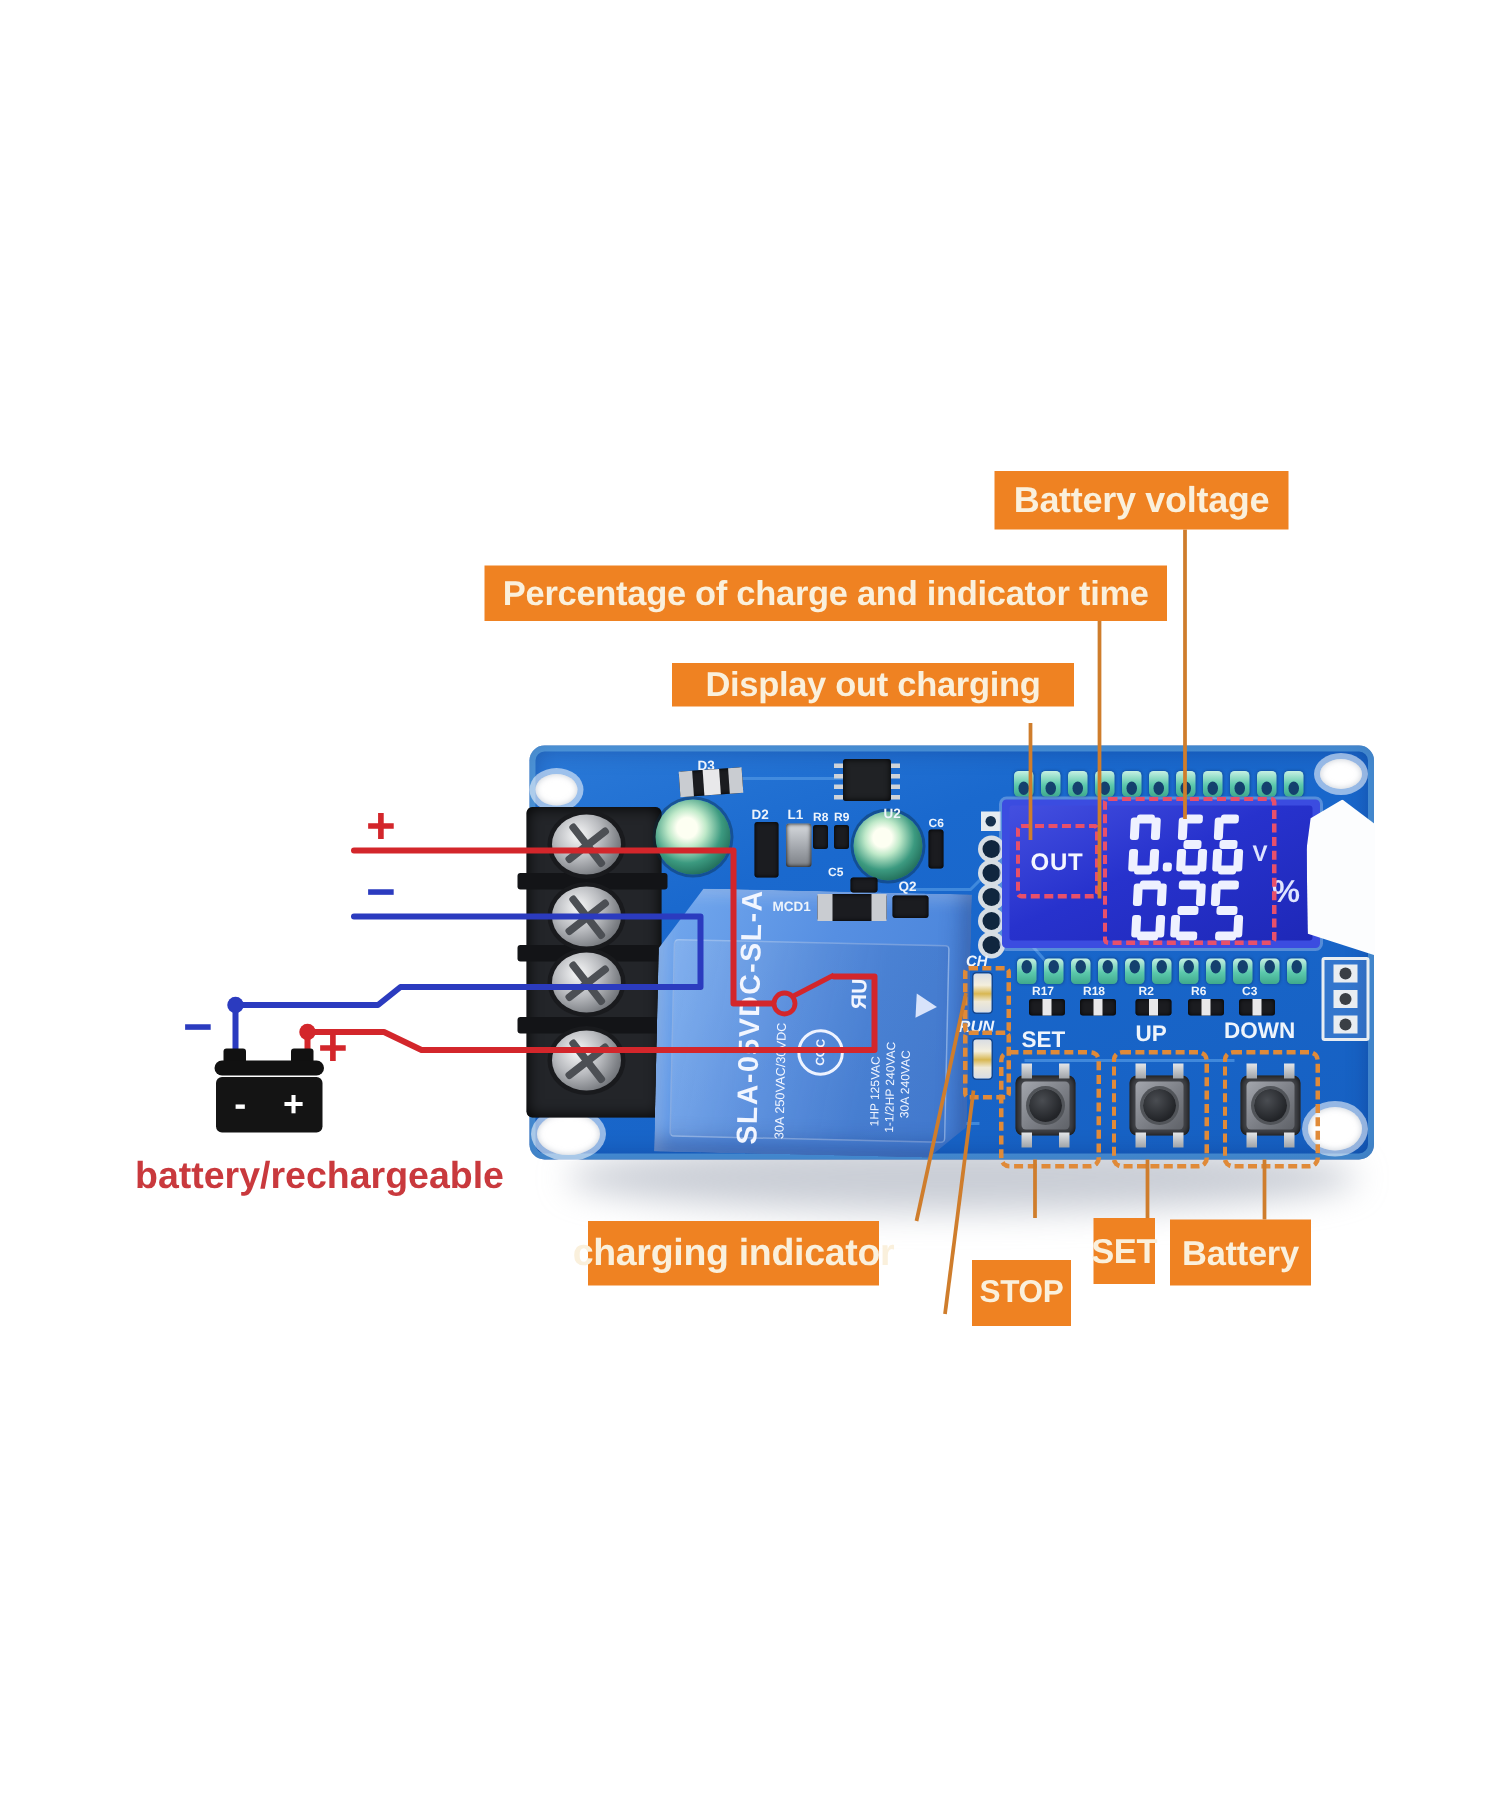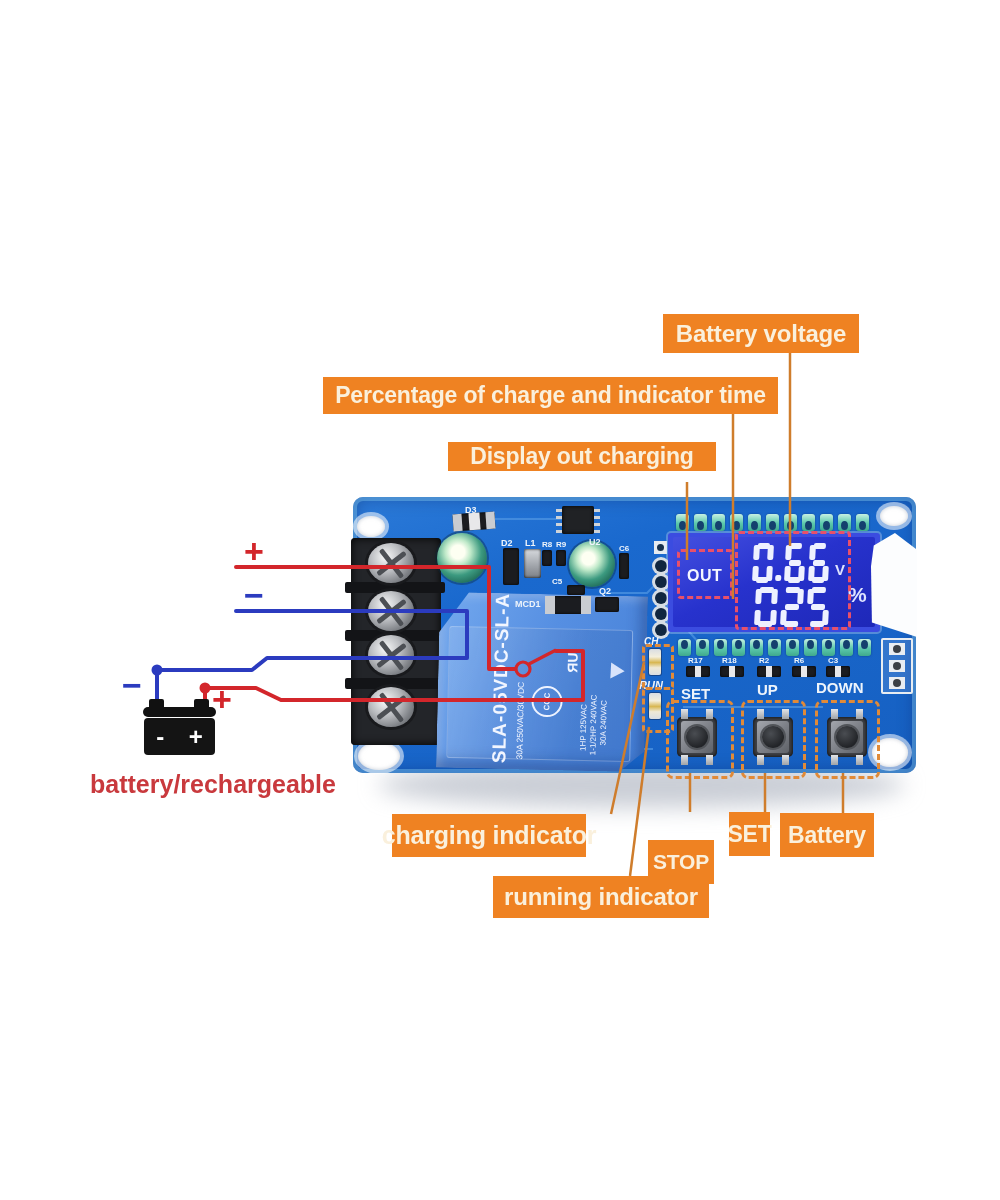--- a/index.html
+++ b/index.html
@@ -479,15 +479,14 @@
     <div>battery/rechargeable</div>
   </div>
 
   <div class="lbl" style="left:663px;top:314px;width:196px;height:39px;font-size:24px;">Battery voltage</div>
   <div class="lbl" style="left:323px;top:377px;width:455px;height:37px;font-size:23px;">Percentage of charge and indicator time</div>
   <div class="lbl" style="left:448px;top:442px;width:268px;height:29px;font-size:23px;">Display out charging</div>
   <div class="lbl" style="left:392px;top:814px;width:194px;height:43px;font-size:25px;">charging indicator</div>
   <div class="lbl" style="left:648px;top:812px;width:66px;height:44px;font-size:21px;margin-top:28px;">STOP</div>
   <div class="lbl" style="left:729px;top:812px;width:41px;height:44px;font-size:23px;">SET</div>
   <div class="lbl" style="left:780px;top:813px;width:94px;height:44px;font-size:23px;">Battery</div>
-  <div class="lbl" style="left:493px;top:876px;width:216px;height:42px;font-size:24px;">running indicator</div>
 
 </div>
 
 </body></html>

